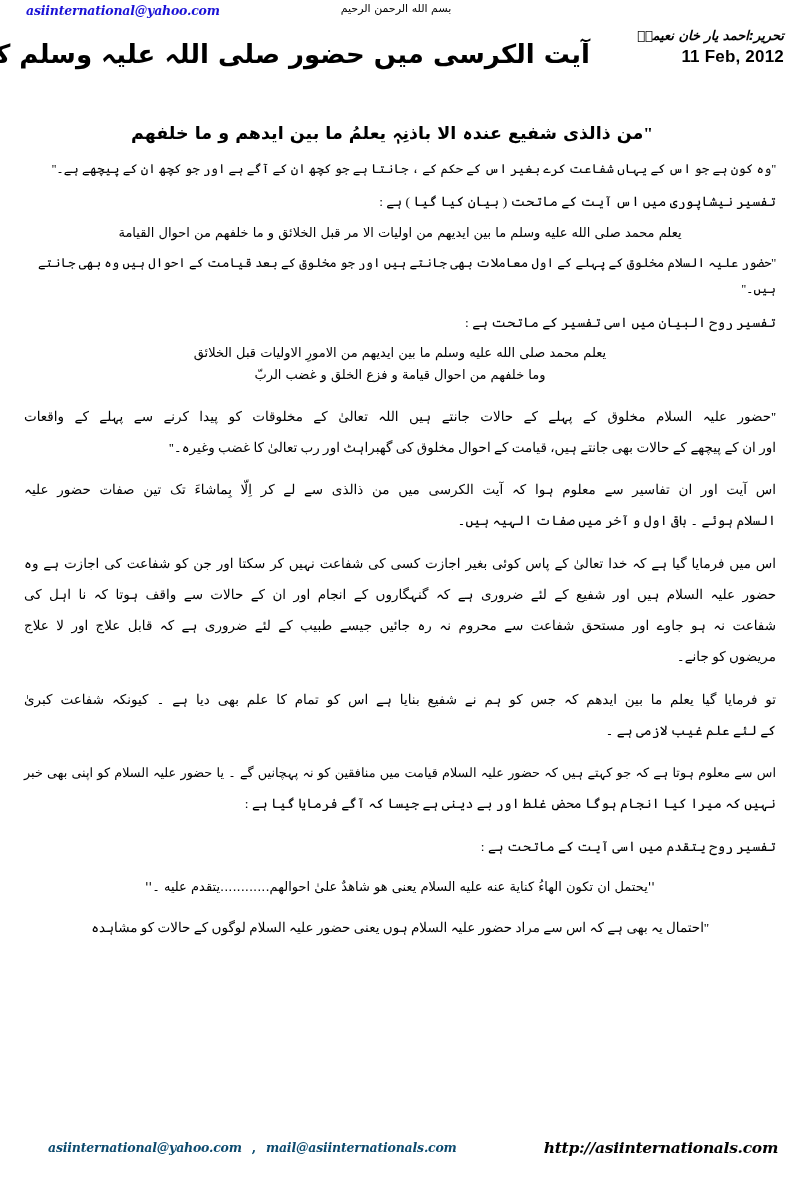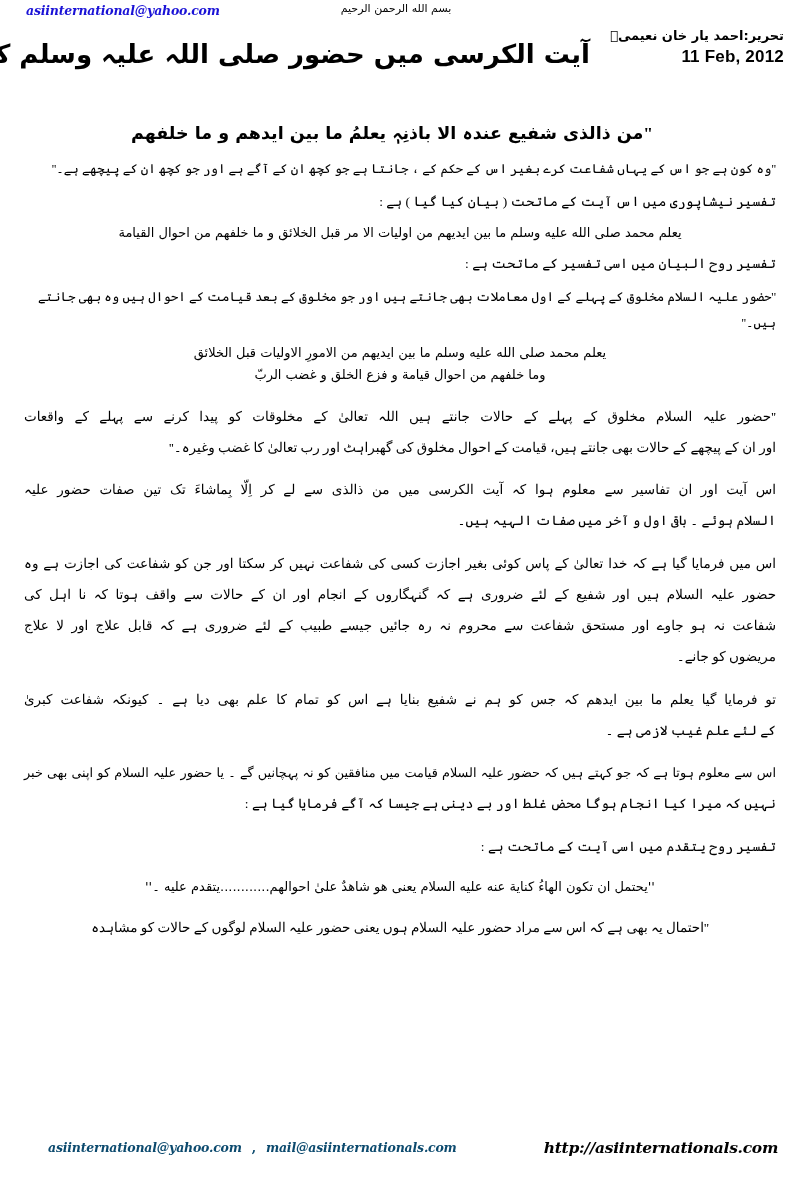--- a/index.html
+++ b/index.html
@@ -54,20 +54,21 @@
     top: 28px;
     text-align: right;
     direction: rtl;
   }
   .author-line {
     font-family: "DejaVu Sans", sans-serif;
     font-size: 13px;
     font-weight: bold;
     line-height: 1.25;
     white-space: nowrap;
+    font-style: italic;
   }
   .date-line {
     direction: ltr;
     text-align: right;
     font-family: "Liberation Sans", sans-serif;
     font-size: 17px;
     font-weight: bold;
     margin-top: 3px;
     letter-spacing: 0.2px;
   }
@@ -200,23 +201,23 @@
     </div>
 
     <div class="urdu right small">''وہ کون ہے جو اس کے یہاں شفاعت کرے بغیر اس کے حکم کے ، جانتا ہے جو کچھ ان کے آگے ہے اور جو کچھ ان کے پیچھے ہے۔''</div>
 
     <div class="urdu right">تفسیر نیشاپوری میں اس آیت کے ماتحت ( بیان کیا گیا ) ہے :</div>
 
     <div class="arabic-q">
       <span class="l">یعلم محمد صلی الله علیه وسلم ما بین ایدیهم من اولیات الا مر قبل الخلائق و ما خلفهم من احوال القیامة</span>
     </div>
 
+    <div class="urdu right small">''حضور علیہ السلام مخلوق کے پہلے کے اول معاملات بھی جانتے ہیں اور جو مخلوق کے بعد قیامت کے احوال ہیں وہ بھی جانتے ہیں۔''</div>
+
     <div class="urdu right">تفسیر روح البیان میں اسی تفسیر کے ماتحت ہے :</div>
-
-    <div class="urdu right small">''حضور علیہ السلام مخلوق کے پہلے کے اول معاملات بھی جانتے ہیں اور جو مخلوق کے بعد قیامت کے احوال ہیں وہ بھی جانتے ہیں۔''</div>
 
     <div class="arabic-q">
       <span class="l">یعلم محمد صلی الله علیه وسلم ما بین ایدیهم من الامورِ الاولیات قبل الخلائق</span>
       <span class="l">وما خلفهم من احوال قیامة و فزع الخلق و غضب الربّ</span>
     </div>
 
     <div class="spacer-sm"></div>
 
     <div class="urdu tight">''حضور علیہ السلام مخلوق کے پہلے کے حالات جانتے ہیں اللہ تعالیٰ کے مخلوقات کو پیدا کرنے سے پہلے کے واقعات</div>
     <div class="urdu right tight">اور ان کے پیچھے کے حالات بھی جانتے ہیں، قیامت کے احوال مخلوق کی گھبراہٹ اور رب تعالیٰ کا غضب وغیرہ۔''</div>

